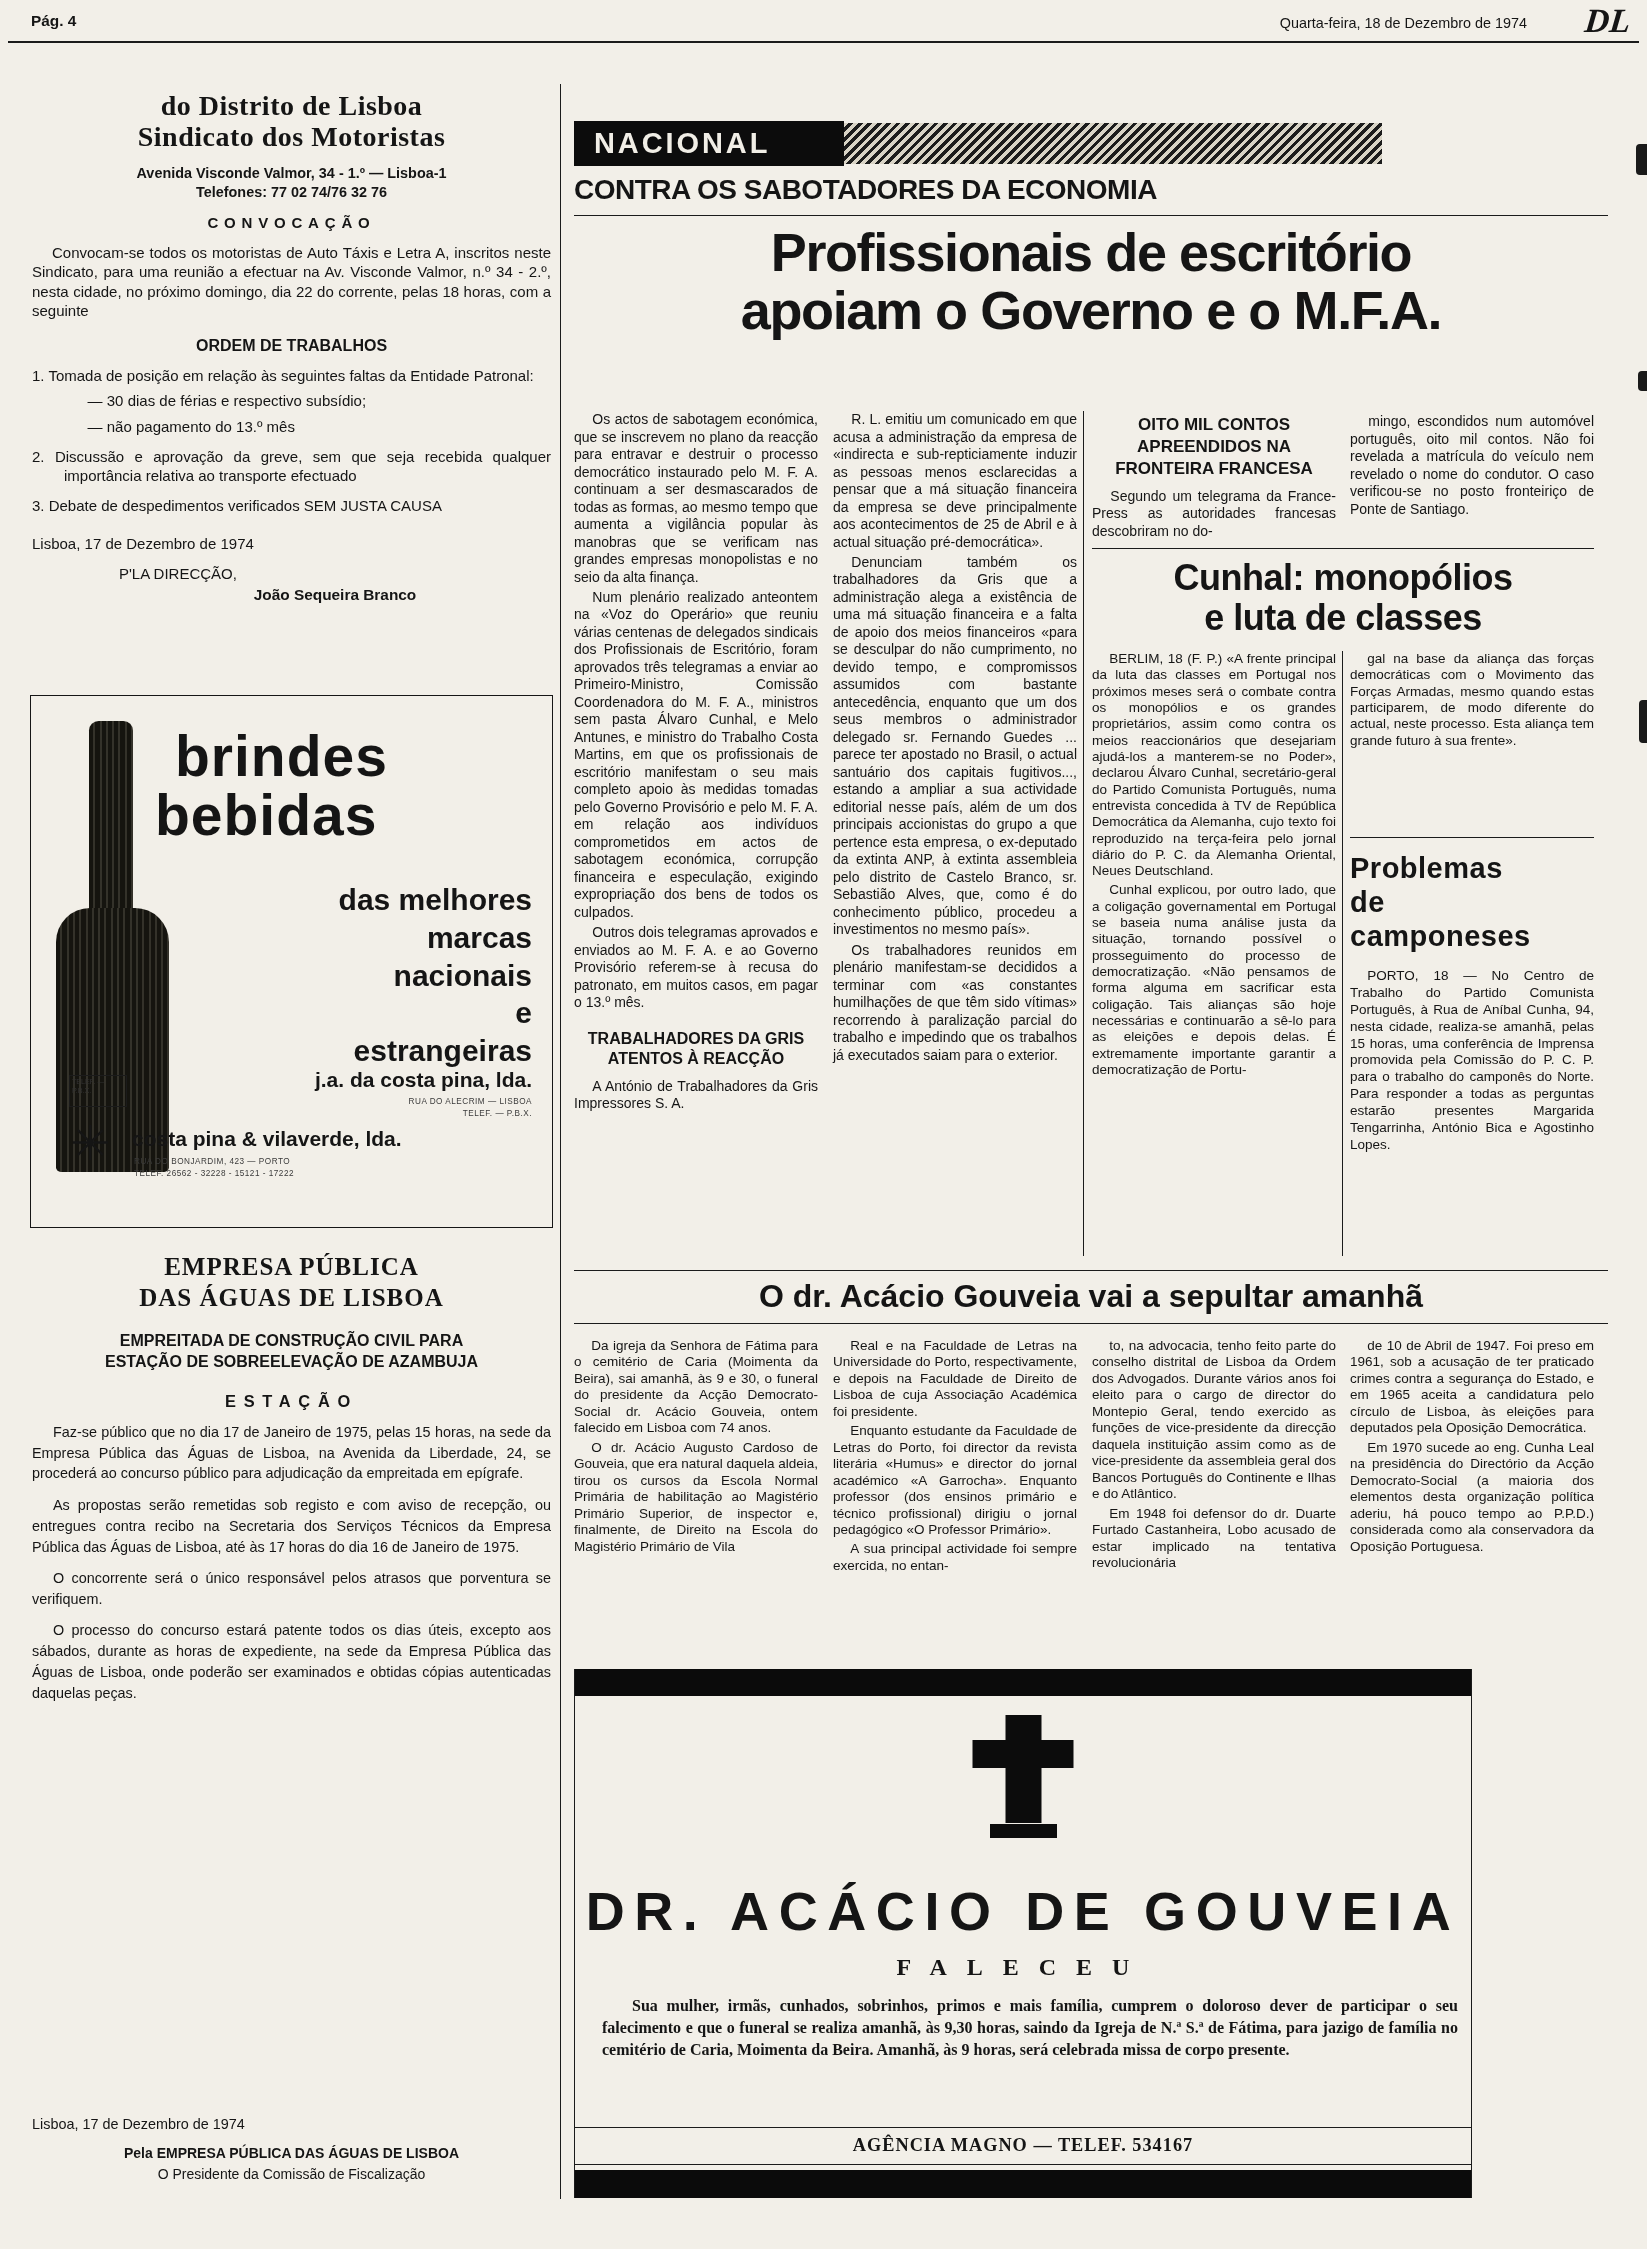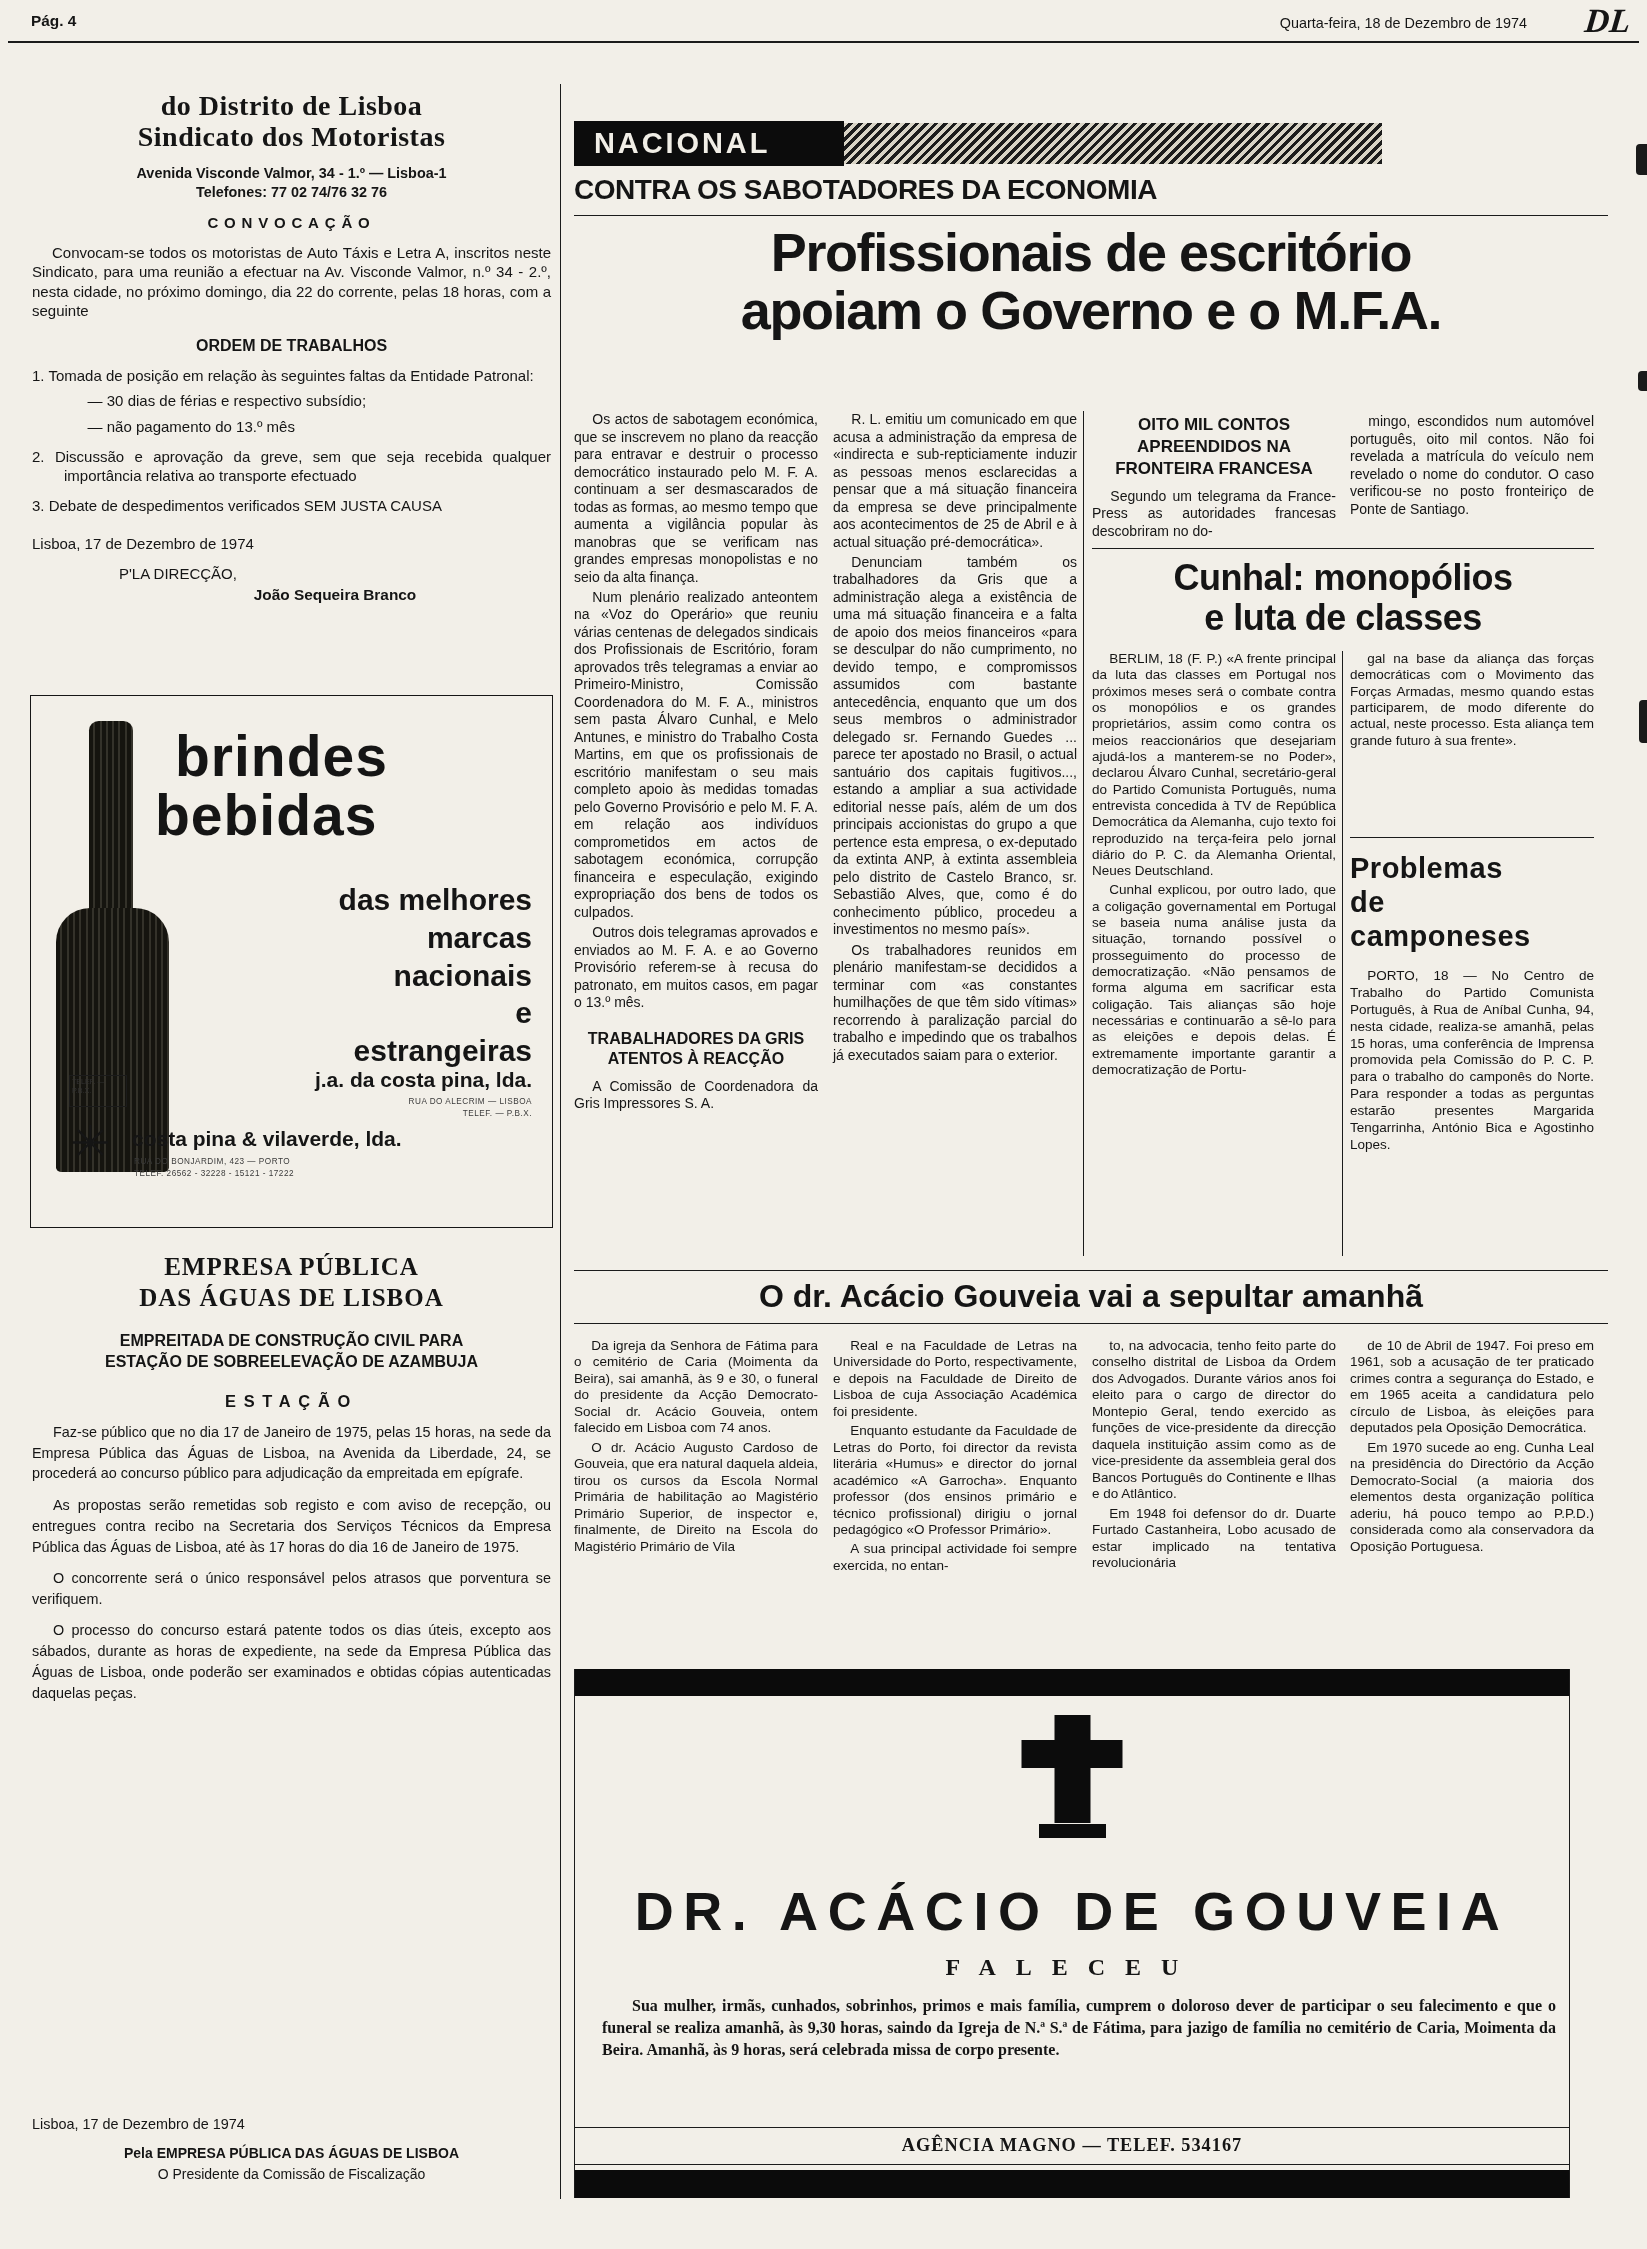--- a/index.html
+++ b/index.html
@@ -86,21 +86,21 @@
   .cunhal-txt { font-size:13.5px; line-height:1.21; text-align:justify; }
   .cunhal-txt p { text-indent:17.3px; }
   .prob-head { font-weight:bold; font-size:29px; line-height:1.18; letter-spacing:0.5px; }
   .prob-body { font-size:13.5px; line-height:1.25; text-align:justify; margin-top:14.4px; text-indent:17.3px; }
   .gouv-head { left:574px; top:1278px; width:1034px; text-align:center; font-weight:bold; font-size:32px; }
   .gouv { font-size:13.5px; line-height:1.22; text-align:justify; }
   .gouv p { text-indent:17.3px; }
   .gouv p + p, .art p + p, .cunhal-txt p + p { margin-top:2.9px; }
 
   
-  .obit { left:574px; top:1669px; width:996px; height:529px;
+  .obit { left:574px; top:1669px; width:898px; height:529px;
           border-left:1.4px solid #1b1b1b; border-right:1.4px solid #1b1b1b; }
   .obit-bar-top { position:absolute; left:0; top:0; width:100%; height:26.5px; background:#0b0b0b; }
   .obit-bar-bot { position:absolute; left:0; bottom:0; width:100%; height:28px; background:#0b0b0b; }
   .cross { position:absolute; left:50%; top:46px; width:101px; height:123px; transform:translateX(-50%); }
   .cross-v { position:absolute; left:50%; top:0; width:36px; height:108px; transform:translateX(-50%); background:#0c0c0c; }
   .cross-h { position:absolute; left:0; top:25px; width:101px; height:28px; background:#0c0c0c; }
   .cross-base { position:absolute; left:50%; bottom:0; width:67px; height:14.4px; transform:translateX(-50%); background:#0c0c0c; }
   .obit-name { position:absolute; left:0; right:0; top:211px; text-align:center; font-weight:bold;
                font-size:54px; letter-spacing:9.6px; }
   .obit-status { position:absolute; left:0; right:0; top:285px; text-align:center; font-weight:bold;
@@ -198,21 +198,21 @@
   <div class="abs headline" style="top:282px;">apoiam o Governo e o M.F.A.</div>
 
   <div class="abs colw art" style="left:574px; top:411px;">
     <p>Os actos de sabotagem económica, que se inscrevem no plano da reacção para entravar e destruir o processo democrático instaurado pelo M. F. A. continuam a ser desmascarados de todas as formas, ao mesmo tempo que aumenta a vigilância popular às manobras que se verificam nas grandes empresas monopolistas e no seio da alta finança.</p>
     <p>Num plenário realizado anteontem na «Voz do Operário» que reuniu várias centenas de delegados sindicais dos Profissionais de Escritório, foram aprovados três telegramas a enviar ao Primeiro-Ministro, Comissão Coordenadora do M. F. A., ministros sem pasta Álvaro Cunhal, e Melo Antunes, e ministro do Trabalho Costa Martins, em que os profissionais de escritório manifestam o seu mais completo apoio às medidas tomadas pelo Governo Provisório e pelo M. F. A. em relação aos indivíduos comprometidos em actos de sabotagem económica, corrupção financeira e especulação, exigindo expropriação dos bens de todos os culpados.</p>
     <p>Outros dois telegramas aprovados e enviados ao M. F. A. e ao Governo Provisório referem-se à recusa do patronato, em muitos casos, em pagar o 13.º mês.</p>
     <div class="gris-head">
       <div>TRABALHADORES DA GRIS</div>
       <div>ATENTOS À REACÇÃO</div>
     </div>
-    <p style="margin-top:8.7px;">A Comissão de Coordenadora da Gris Impressores S. A.</p>
+    <p style="margin-top:8.7px;">A António de Trabalhadores da Gris Impressores S. A.</p>
   </div>
 
   <div class="abs colw art" style="left:833px; top:411px;">
     <p>R. L. emitiu um comunicado em que acusa a administração da empresa de «indirecta e sub-repticiamente induzir as pessoas menos esclarecidas a pensar que a má situação financeira da empresa se deve principalmente aos acontecimentos de 25 de Abril e à actual situação pré-democrática».</p>
     <p>Denunciam também os trabalhadores da Gris que a administração alega a existência de uma má situação financeira e a falta de apoio dos meios financeiros «para se desculpar do não cumprimento, no devido tempo, e compromissos assumidos com bastante antecedência, enquanto que um dos seus membros o administrador delegado sr. Fernando Guedes ... parece ter apostado no Brasil, o actual santuário dos capitais fugitivos..., estando a ampliar a sua actividade editorial nesse país, além de um dos principais accionistas do grupo a que pertence esta empresa, o ex-deputado da extinta ANP, à extinta assembleia pelo distrito de Castelo Branco, sr. Sebastião Alves, que, como é do conhecimento público, procedeu a investimentos no mesmo país».</p>
     <p>Os trabalhadores reunidos em plenário manifestam-se decididos a terminar com «as constantes humilhações de que têm sido vítimas» recorrendo à paralização parcial do trabalho e impedindo que os trabalhos já executados saiam para o exterior.</p>
   </div>
 
   <div class="rule" style="left:1083px; top:411px; width:1px; height:845px;"></div>
 

